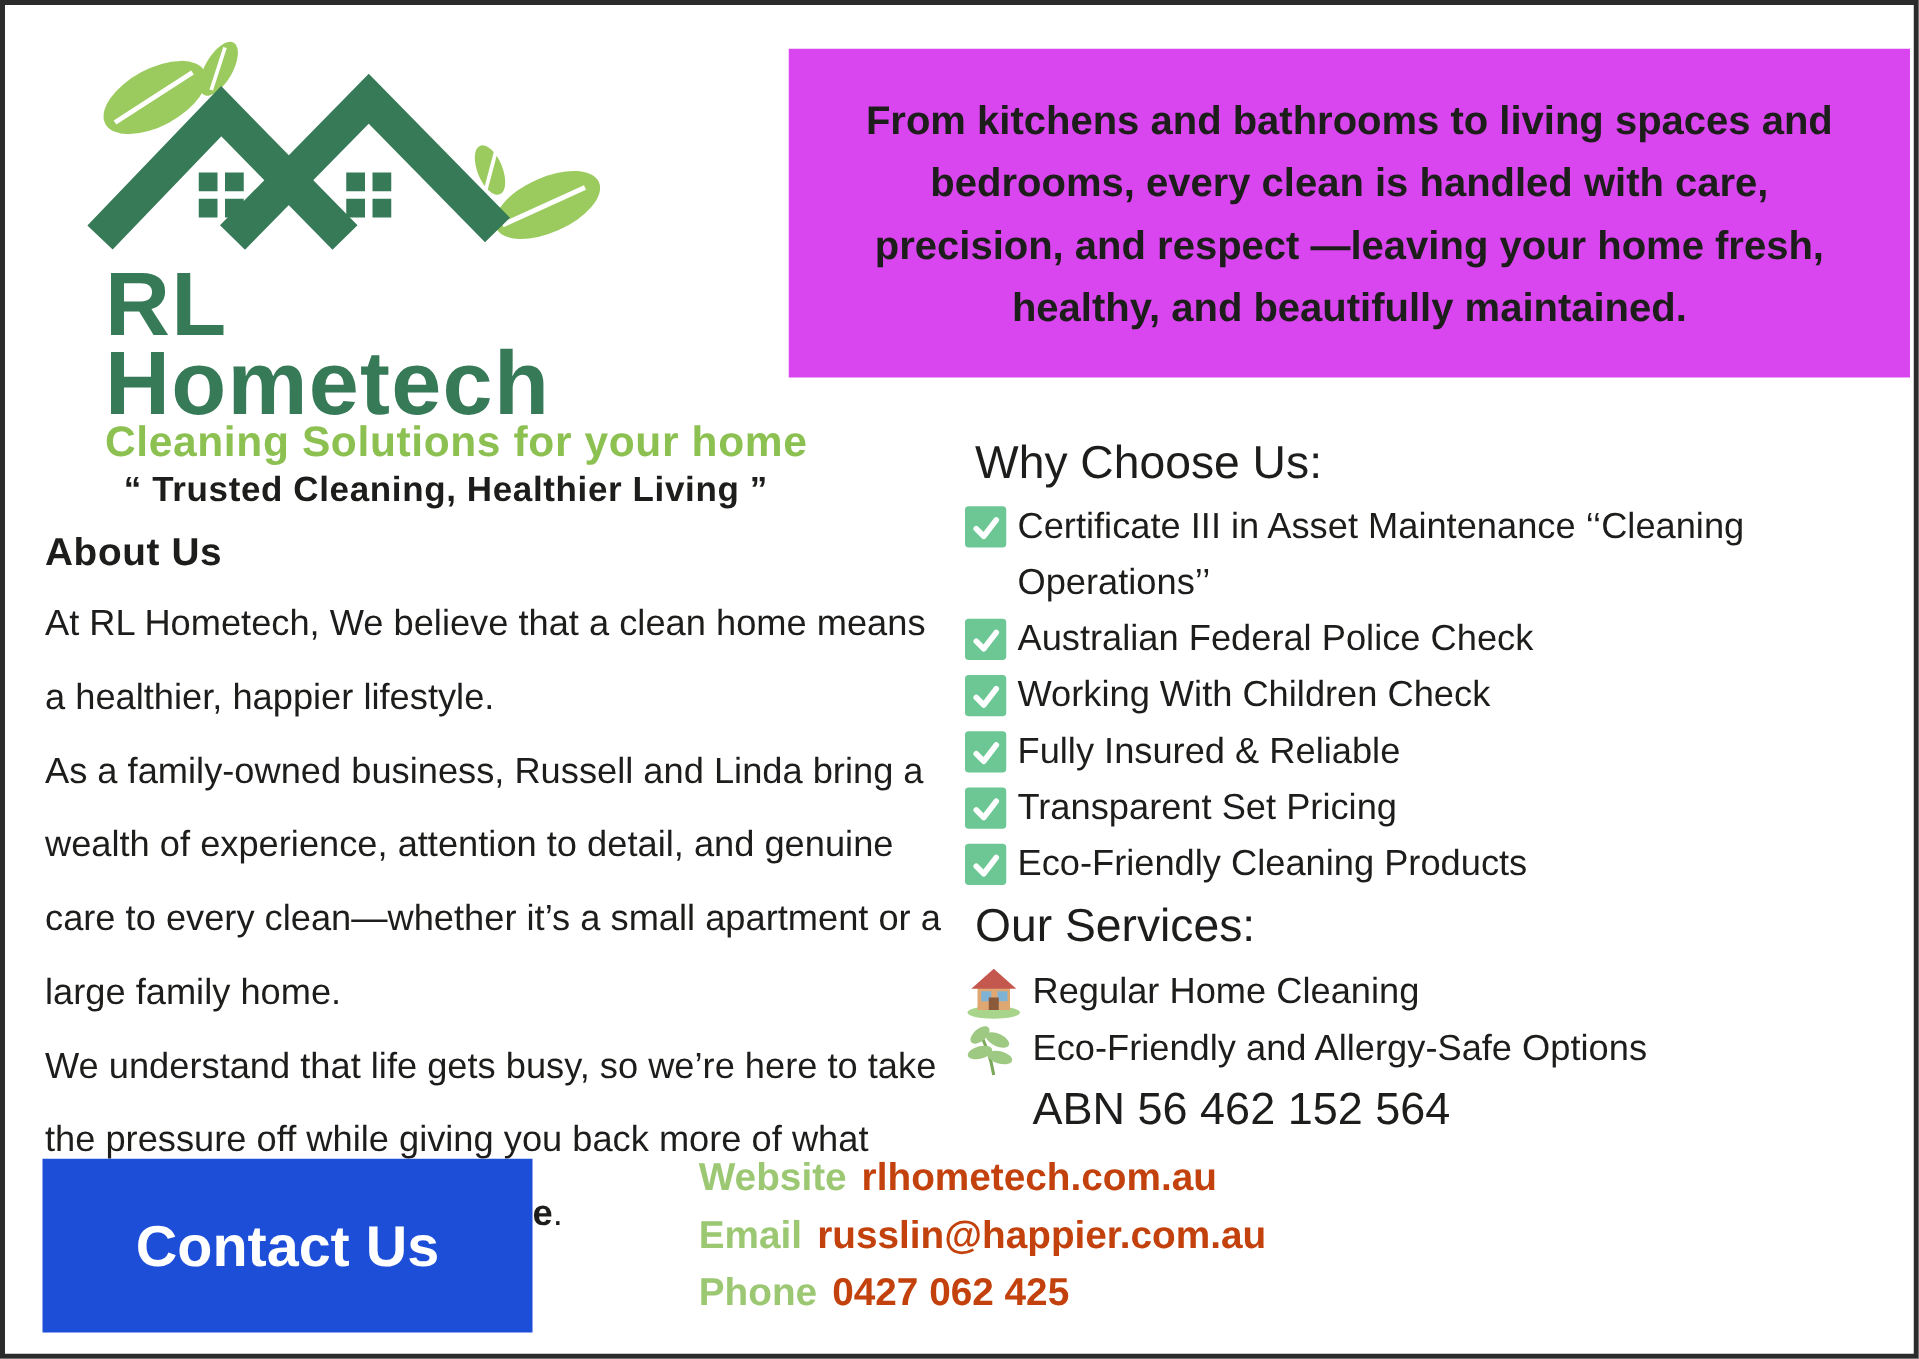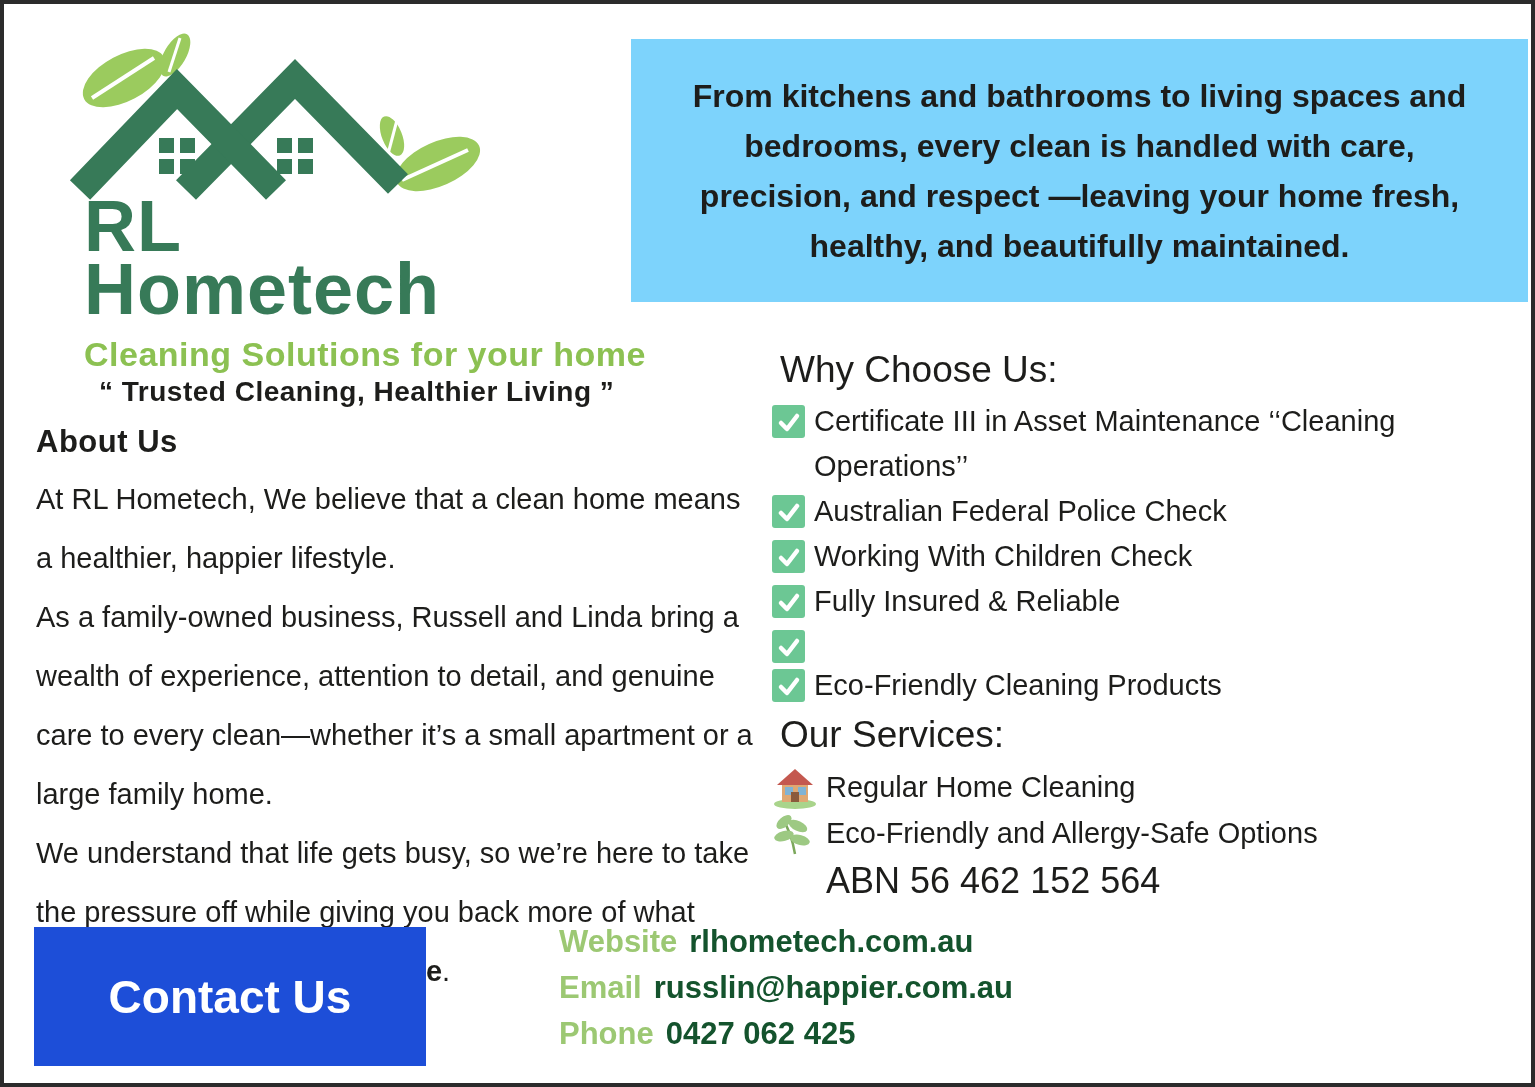--- a/index.html
+++ b/index.html
@@ -10,37 +10,37 @@
     background:#ffffff;
     border:4px solid #2b2b2b;
     overflow:hidden;
     font-family:"Liberation Sans", sans-serif;
     color:#1d1d1b;
   }
 
   
   .logo-art { position:absolute; left:58px; top:28px; width:430px; height:172px; }
   .brand-name {
-    position:absolute; left:80px; top:191px;
+    position:absolute; left:80px; top:209px;
     font-size:72px; font-weight:bold; color:#377a58;
     line-height:63px; letter-spacing:1px;
   }
   .brand-sub {
     position:absolute; left:80px; top:331px;
     font-size:34px; font-weight:bold; color:#8cc152; letter-spacing:0.5px;
   }
   .brand-tagline {
     position:absolute; left:95px; top:372px;
     font-size:28px; font-weight:bold; color:#1d1d1b; letter-spacing:0.5px;
   }
 
   
   .hero {
     position:absolute; left:627px; top:35px; width:897px; height:263px;
-    background:#7dd3fc;
+    background:#d946ef;
     display:flex; align-items:center; justify-content:center;
     padding:14px 42px; text-align:center;
     font-size:32px; font-weight:bold; line-height:50px; color:#1d1d1b;
   }
 
   
   .about { position:absolute; left:32px; top:420px; width:725px; }
   .about-heading { font-size:31px; font-weight:bold; margin-bottom:10px; letter-spacing:0.5px; }
   .about p { font-size:29px; line-height:59px; font-weight:normal; }
   .about .bold { font-weight:bold; }
@@ -62,21 +62,21 @@
   
   .contact-btn {
     position:absolute; left:30px; top:923px; width:392px; height:139px;
     background:#1d4ed8; color:#ffffff;
     display:flex; align-items:center; justify-content:center;
     font-size:46px; font-weight:bold; cursor:pointer;
   }
   .contact-info { position:absolute; left:555px; top:915px; }
   .contact-row { font-size:31px; font-weight:bold; line-height:46px; }
   .contact-label { color:#9cc873; margin-right:12px; }
-  .contact-value { color:#14532d; }
+  .contact-value { color:#c2410c; }
 </style>
 </head>
 <body>
 
 <div class="page">
 
   <svg class="logo-art" viewBox="0 0 430 172">
 
     <g fill="#9bcb5e">
       <ellipse cx="62" cy="46" rx="45" ry="23" transform="rotate(-28 62 46)"></ellipse>
@@ -161,20 +161,21 @@
           </svg>
         </span>
       <span>Fully Insured &amp; Reliable</span>
     </div>
     <div class="check-row">
       <span class="check-box">
           <svg width="24" height="24" viewBox="0 0 24 24">
             <polyline points="4,13 10,19 20,6" fill="none" stroke="#ffffff" stroke-width="4.5" stroke-linecap="round" stroke-linejoin="round"></polyline>
           </svg>
         </span>
+      <span>Transparent Set Pricing</span>
     </div>
     <div class="check-row">
       <span class="check-box">
           <svg width="24" height="24" viewBox="0 0 24 24">
             <polyline points="4,13 10,19 20,6" fill="none" stroke="#ffffff" stroke-width="4.5" stroke-linecap="round" stroke-linejoin="round"></polyline>
           </svg>
         </span>
       <span>Eco-Friendly Cleaning Products</span>
     </div>
 

